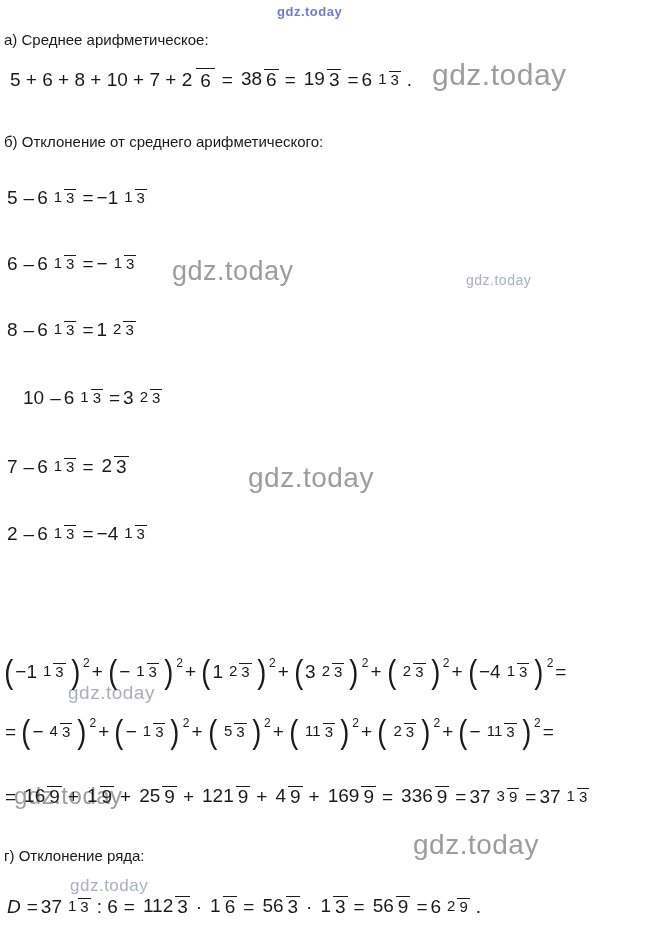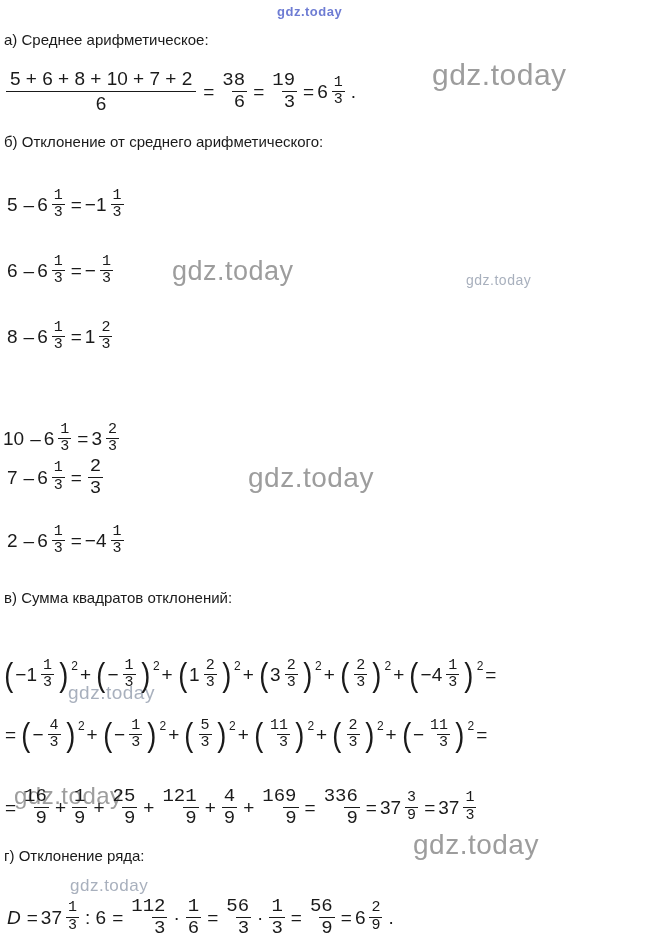--- a/index.html
+++ b/index.html
@@ -49,27 +49,26 @@
     position: absolute;
     display: flex;
     align-items: center;
     font-size: 19px;
     white-space: nowrap;
     line-height: 1;
   }
   .math .tok { padding: 0 3px; }
   .frac {
     display: inline-flex;
-    flex-direction: column;
-    align-items: flex-end;
+    flex-direction: row;
+    align-items: flex-start;
     vertical-align: middle;
     margin: 0 3px;
     font-size: 17px;
     line-height: 1.08;
-    font-family: Liberation Mono, monospace;
   }
   .frac .num { padding: 0 2px; }
   .frac .den { padding: 0 2px; border-top: 1.3px solid #1a1a1a; }
   .frac.small { font-size: 15px; }
   .frac.big { font-size: 19px; }
 
   .mixed {
     display: inline-flex;
     align-items: center;
   }
@@ -91,21 +90,20 @@
     font-size: 12px;
     vertical-align: super;
     position: relative;
     top: -9px;
     left: 1px;
   }
 
   
   .bigfrac {
     display: inline-flex;
-    flex-direction: column;
     align-items: center;
     font-size: 19px;
     line-height: 1.15;
     margin: 0 4px;
   }
   .bigfrac .num { padding: 0 4px 1px; }
   .bigfrac .den { padding: 1px 4px 0; border-top: 1.4px solid #1a1a1a; width: 100%; text-align: center; box-sizing: border-box; }
 </style>
 </head>
 <body>
@@ -205,21 +203,21 @@
     <span class="tok">=</span>
     <span class="mixed">
       <span class="whole">1</span>
       <span class="frac small">
           <span class="num">2</span>
           <span class="den">3</span>
         </span>
     </span>
   </div>
 
-  <div class="math" style="left:0; top:388px;margin-top:34px;">
+  <div class="math" style="left:20px; top:388px;">
     <span class="tok">10</span>
     <span class="tok">–</span>
     <span class="mixed">
       <span class="whole">6</span>
       <span class="frac small">
           <span class="num">1</span>
           <span class="den">3</span>
         </span>
     </span>
     <span class="tok">=</span>
@@ -262,21 +260,20 @@
     <span class="tok">=</span>
     <span class="mixed">
       <span class="whole">−4</span>
       <span class="frac small">
           <span class="num">1</span>
           <span class="den">3</span>
         </span>
     </span>
   </div>
 
-  <div class="line heading" style="left:4px; top:590px;">в) Сумма квадратов отклонений:</div>
 
   <div class="math" style="left:2px; top:658px;">
     <span class="paren-group">
       <span class="paren">(</span>
       <span class="mixed">
         <span class="whole">−1</span>
         <span class="frac small">
             <span class="num">1</span>
             <span class="den">3</span>
           </span>

